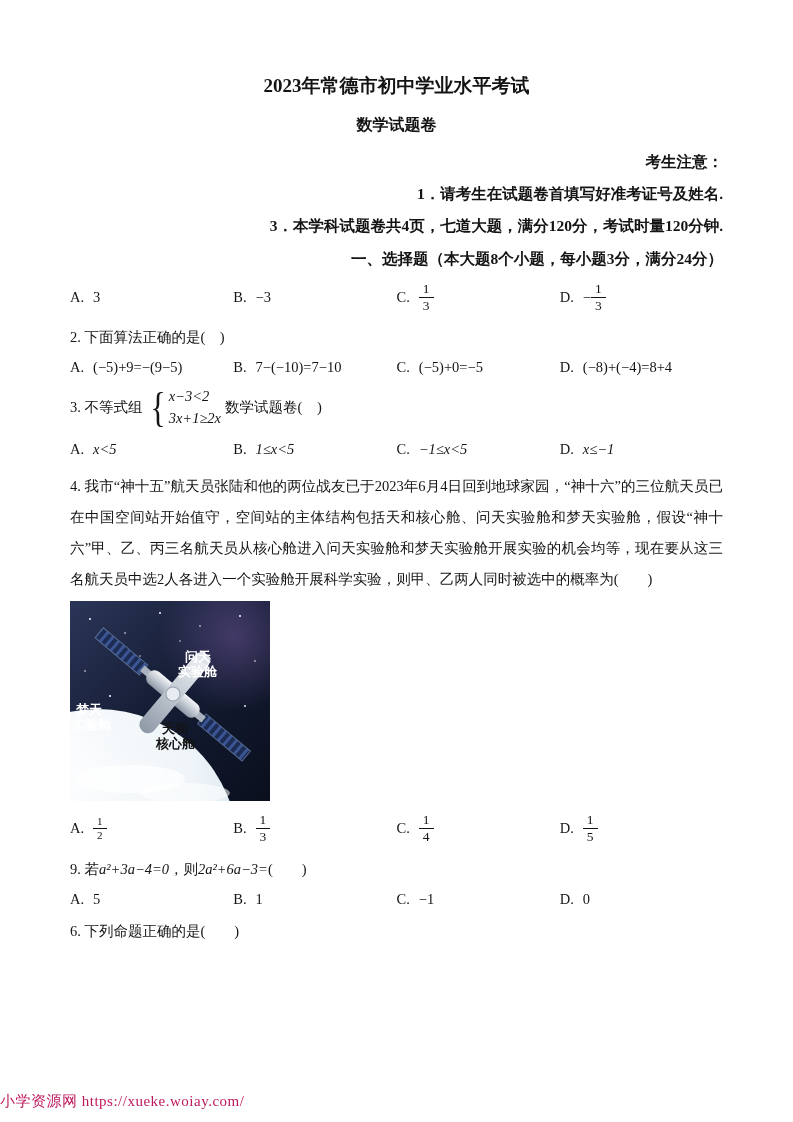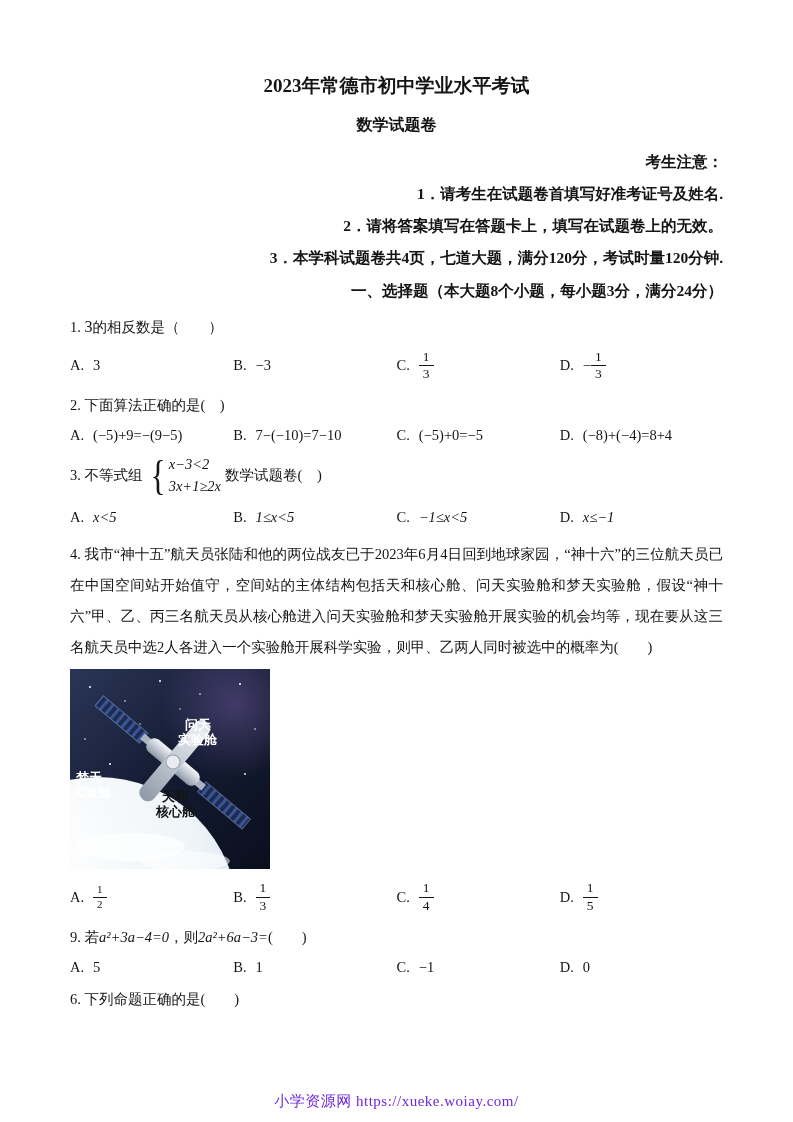--- a/index.html
+++ b/index.html
@@ -24,40 +24,38 @@
   .frac { display:inline-flex; flex-direction:column; align-items:center; line-height:1.2; font-size:13.5px; vertical-align:middle; }
   .frac .fnum { border-bottom:1px solid #141414; padding:0 4px; }
   .frac .fden { padding:0 4px; }
   .frac-sm { font-size:11px; }
   .sys-row { display:flex; align-items:center; margin-top:10px; font-size:14.5px; }
   .brace { font-size:42px; font-weight:300; line-height:0.9; display:inline-block; transform:scaleX(0.75); margin:0 1px 0 5px; }
   .sys-lines { display:inline-flex; flex-direction:column; line-height:1.5; font-size:14.5px; }
   .sys-post { margin-left:4px; }
   .station-wrap { margin-top:6px; }
   .station-svg { display:block; }
-  .footer { position:absolute; left:0; bottom:26px; width:100%; text-align:center; color:#6d28d9; font-size:15px; letter-spacing:0.5px; }
+  .footer { position:absolute; left:0; bottom:26px; width:100%; color:#be185d; font-size:15px; letter-spacing:0.5px; }
 </style>
 </head>
 <body>
 
 <div class="page">
   <div class="inner">
 
     <h1 class="title">2023年常德市初中学业水平考试</h1>
     <h2 class="subtitle">数学试题卷</h2>
 
     <p class="bold-line notice-heading">考生注意：</p>
     <p class="bold-line">1．请考生在试题卷首填写好准考证号及姓名.</p>
-    <p class="bold-line">2．请将答案填写在答题卡上，填写在试题卷上的无效。</p>
     <p class="bold-line">3．本学科试题卷共4页，七道大题，满分120分，考试时量120分钟.</p>
 
     <p class="bold-line section-heading">一、选择题（本大题8个小题，每小题3分，满分24分）</p>
 
     <div>
-      <p class="stem"><span>1.</span> <span style="font-size:16px;">3</span><span>的相反数是（　　）</span></p>
       <div class="opt-row">
         <span class="opt">
           <span class="opt-label">A.</span>
           <span>3</span>
         </span>
         <span class="opt">
           <span class="opt-label">B.</span>
           <span>−3</span>
         </span>
         <span class="opt">

